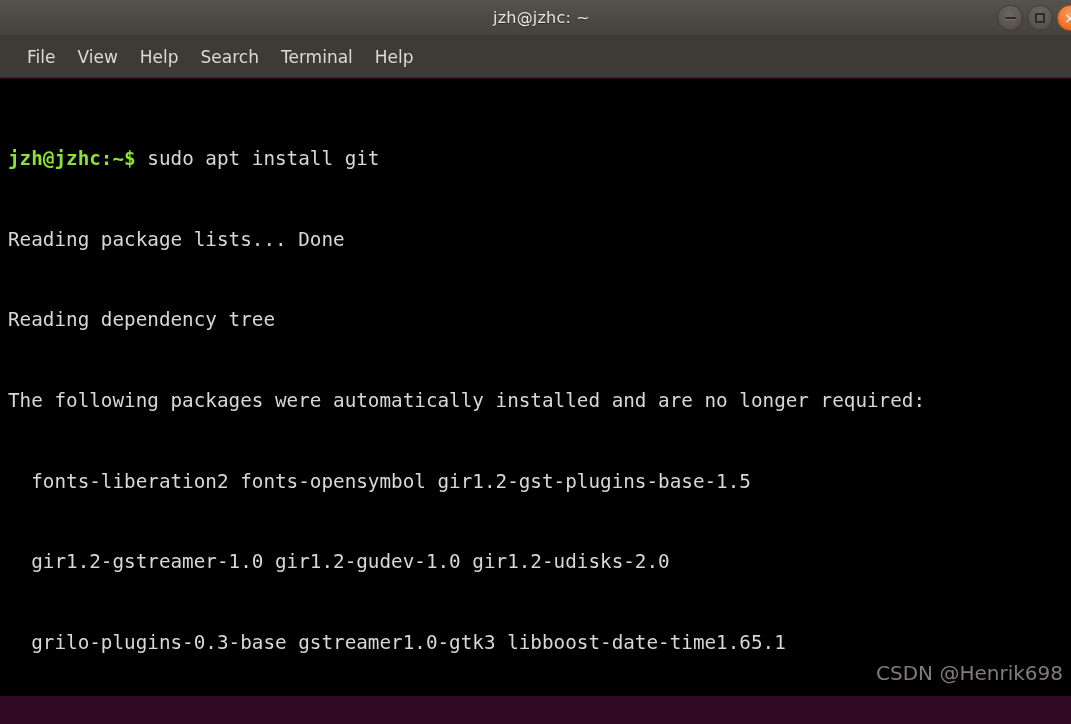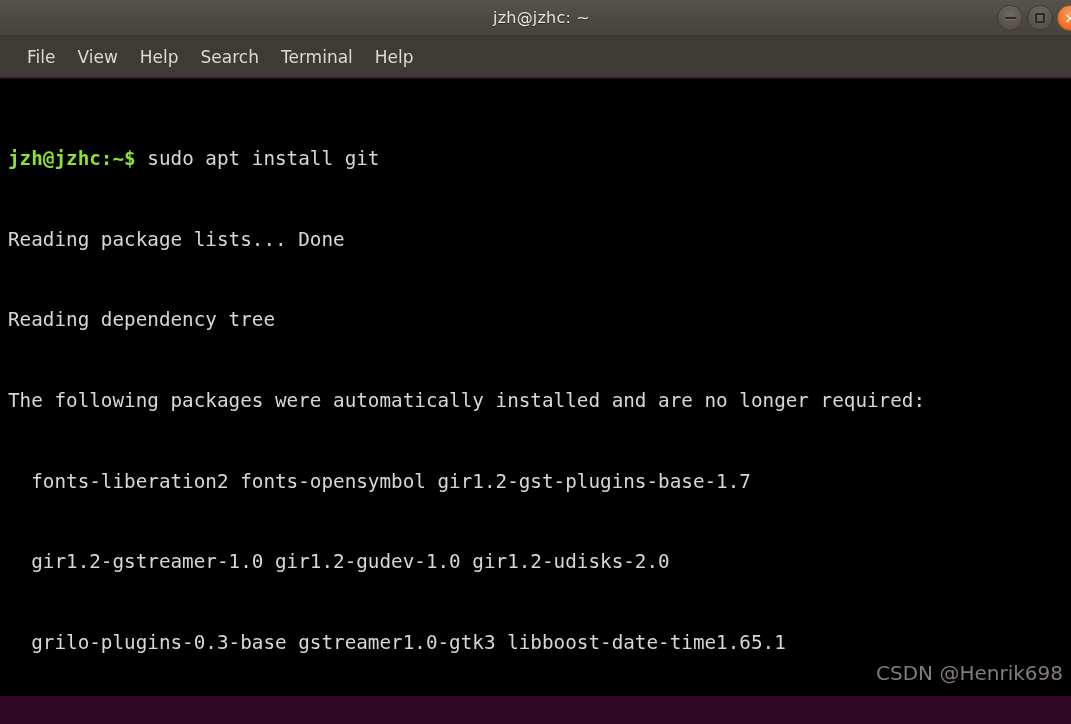--- a/index.html
+++ b/index.html
@@ -175,21 +175,21 @@
     <div class="menu-item">Terminal</div>
     <div class="menu-item">Help</div>
   </div>
 
   <div class="terminal">
     <div class="term-lines">
       <div class="line"><span class="prompt">jzh@jzhc:~$</span><span class="normal"> sudo apt install git</span></div>
       <div class="line normal">Reading package lists... Done</div>
       <div class="line normal">Reading dependency tree</div>
       <div class="line normal">The following packages were automatically installed and are no longer required:</div>
-      <div class="line normal">  fonts-liberation2 fonts-opensymbol gir1.2-gst-plugins-base-1.7</div>
+      <div class="line normal">  fonts-liberation2 fonts-opensymbol gir1.2-gst-plugins-base-1.5</div>
       <div class="line normal">  gir1.2-gstreamer-1.0 gir1.2-gudev-1.0 gir1.2-udisks-2.0</div>
       <div class="line normal">  grilo-plugins-0.3-base gstreamer1.0-gtk3 libboost-date-time1.65.1</div>
       
       
       
       
       
       
       
       

